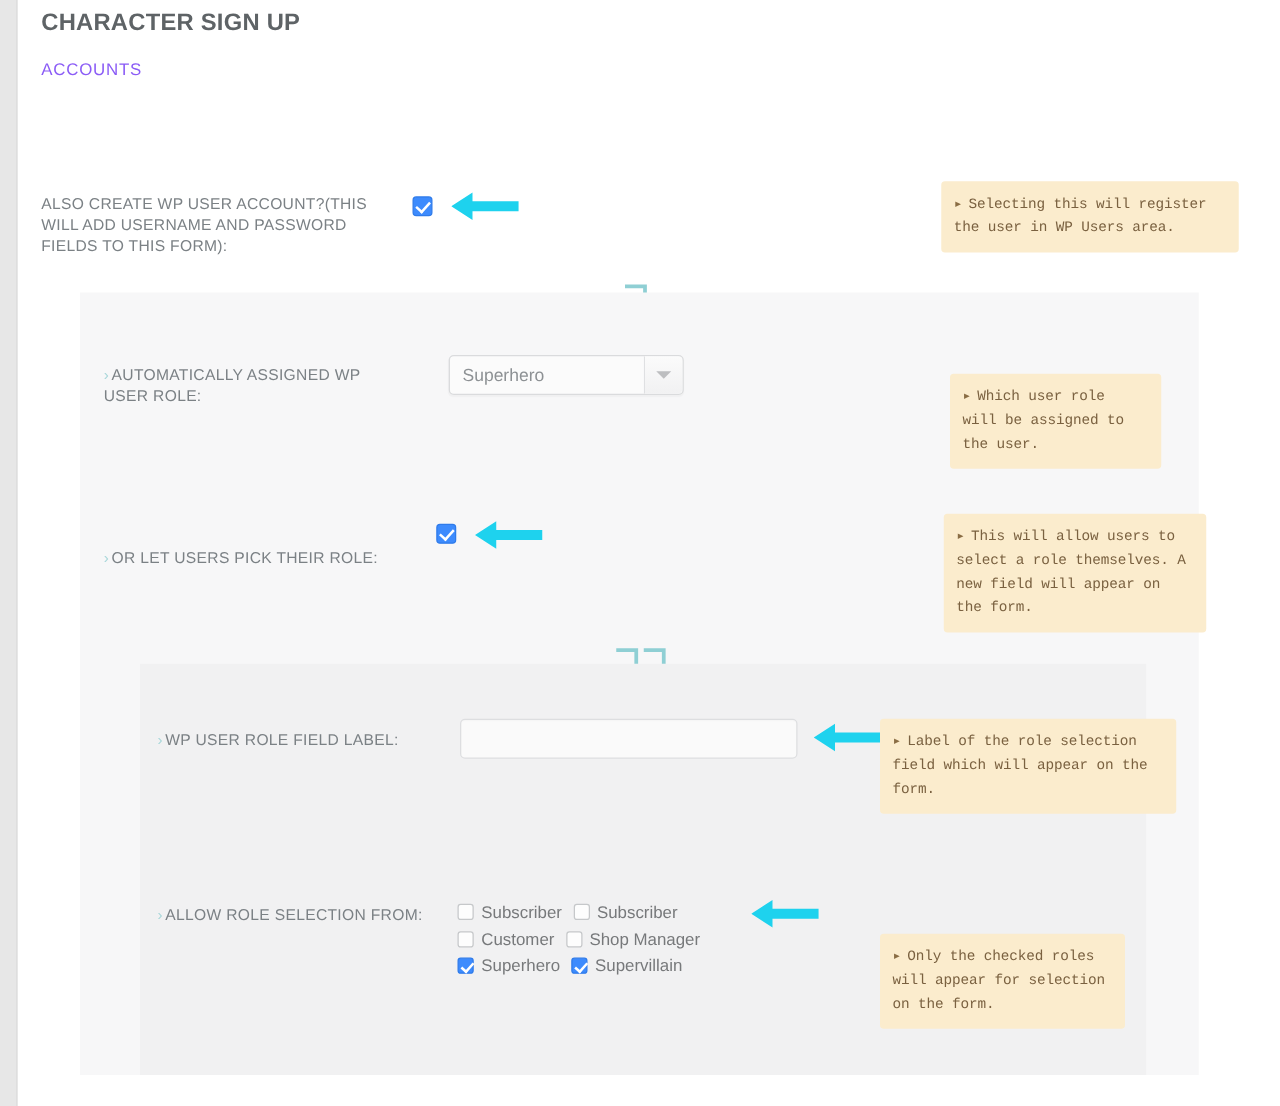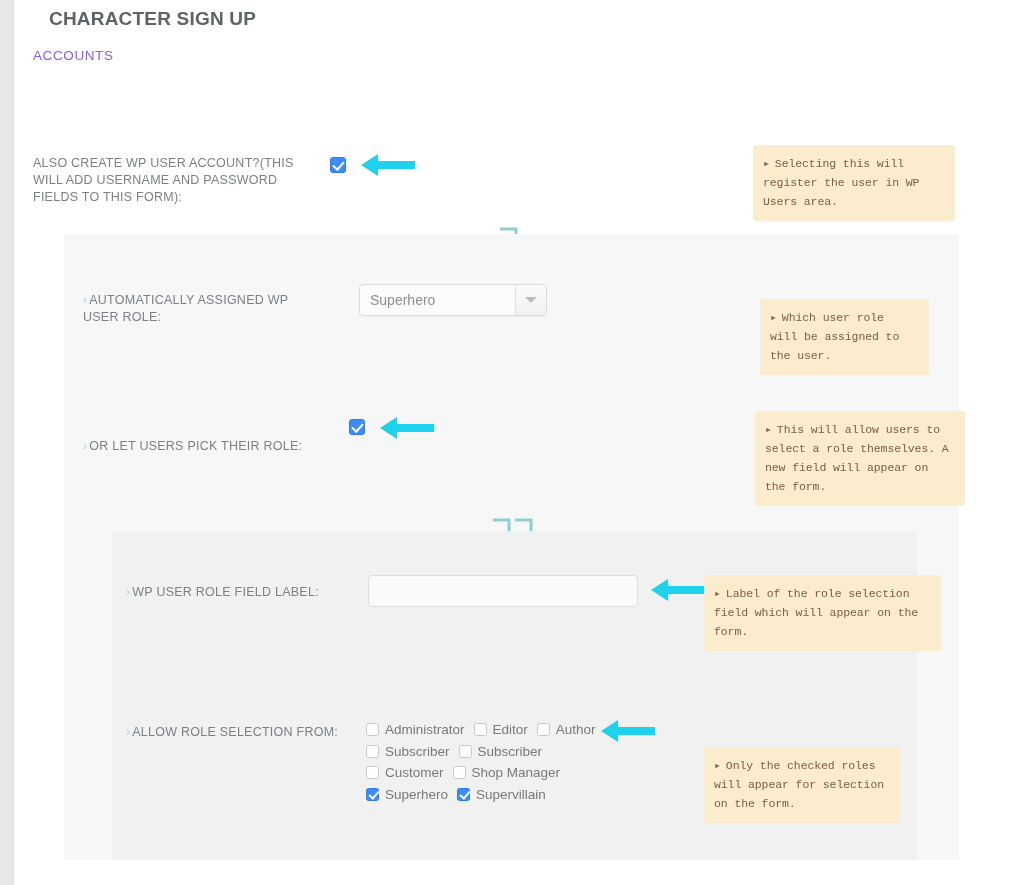--- a/index.html
+++ b/index.html
@@ -30,21 +30,20 @@
 
   
   .page-title {
     position: absolute;
     left: 33px; top: 8px;
     font-size: 19px;
     font-weight: bold;
     letter-spacing: 0.2px;
     color: #5e6366;
     text-transform: uppercase;
-    margin-left: 16px;
   }
   .section-sub {
     position: absolute;
     left: 33px; top: 48px;
     font-size: 13.5px;
     letter-spacing: 0.6px;
     color: #8b5cf6;
     text-transform: uppercase;
   }
 
@@ -238,21 +237,21 @@
   <div class="field-label" style="left:33px; top:155px; width:275px;">ALSO CREATE WP USER ACCOUNT?(THIS WILL ADD USERNAME AND PASSWORD FIELDS TO THIS FORM):</div>
 
   <div class="cbx" style="left:330px; top:157px;"></div>
 
   <div class="arrow-left" style="left:361px; top:152px;">
     <svg width="54" height="26" viewBox="0 0 54 26">
         <path d="M0 13 L17 2 L17 9 L54 9 L54 17 L17 17 L17 24 Z" fill="#1ed2ee"></path>
       </svg>
   </div>
 
-  <div class="hint" style="left:753px; top:145px; width:202px;">
+  <div class="hint" style="left:753px; top:145px; width:238px;">
     <span class="hint-caret">▸</span><span>Selecting this will register the user in WP Users area.</span>
   </div>
 
   <div class="connector" style="left:499px; top:226px;">
     <svg width="30" height="28" viewBox="0 0 30 28">
       <path d="M1 3 H17 V18" stroke="#8fcfd4" stroke-width="3" fill="none"></path>
       <path d="M10.5 17 H23.5 L17 26 Z" fill="#8fcfd4"></path>
     </svg>
   </div>
 
@@ -308,30 +307,20 @@
 
   <div class="hint" style="left:704px; top:575px; width:237px;">
     <span class="hint-caret">▸</span><span>Label of the role selection field which will appear on the form.</span>
   </div>
 
   <div class="field-label" style="left:126px; top:724px; width:230px;"><span class="caret">›</span><span>ALLOW ROLE SELECTION FROM:</span></div>
 
   <div class="roles" id="roles-grid">
       <div class="role-row"><label class="role-item">
           <span class="role-box"></span>
-          <span class="role-text">Administrator</span>
-        </label><label class="role-item">
-          <span class="role-box"></span>
-          <span class="role-text">Editor</span>
-        </label><label class="role-item">
-          <span class="role-box"></span>
-          <span class="role-text">Author</span>
-        </label></div>
-      <div class="role-row"><label class="role-item">
-          <span class="role-box"></span>
           <span class="role-text">Subscriber</span>
         </label><label class="role-item">
           <span class="role-box"></span>
           <span class="role-text">Subscriber</span>
         </label></div>
       <div class="role-row"><label class="role-item">
           <span class="role-box"></span>
           <span class="role-text">Customer</span>
         </label><label class="role-item">
           <span class="role-box"></span>

